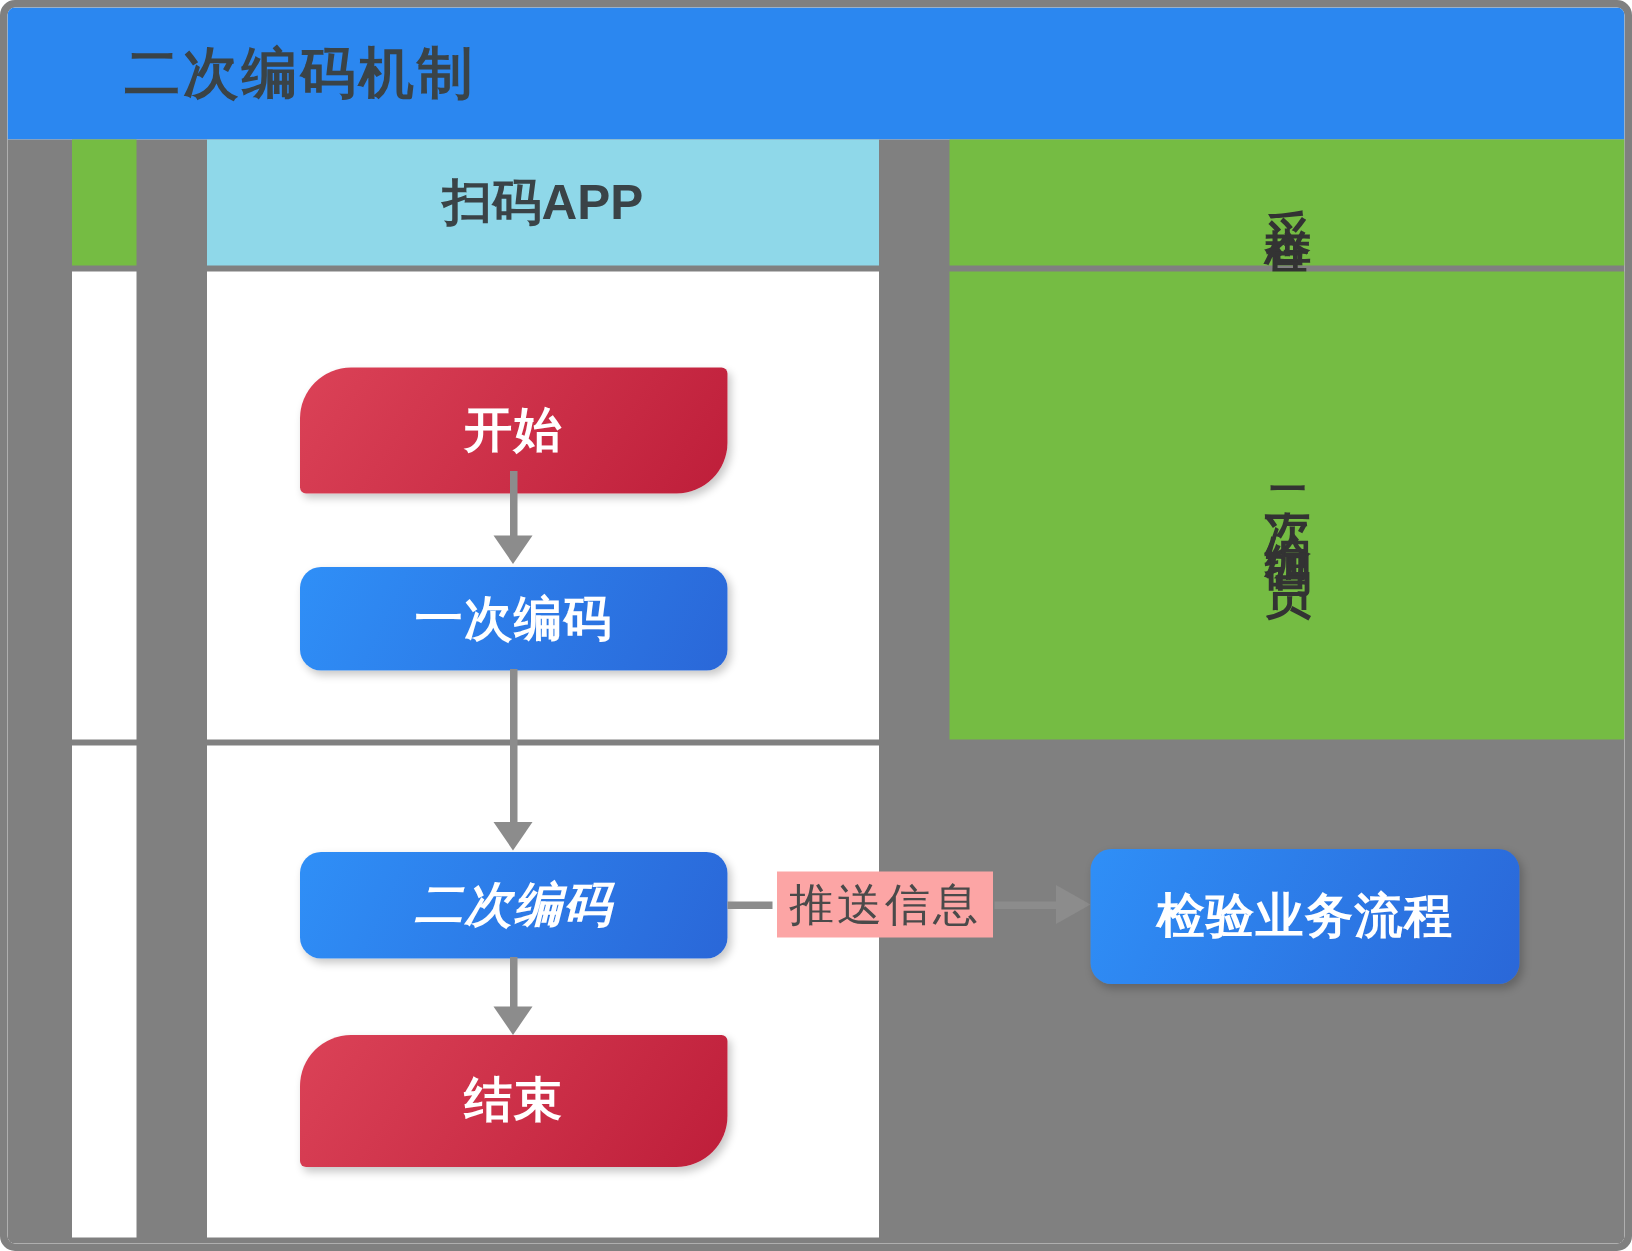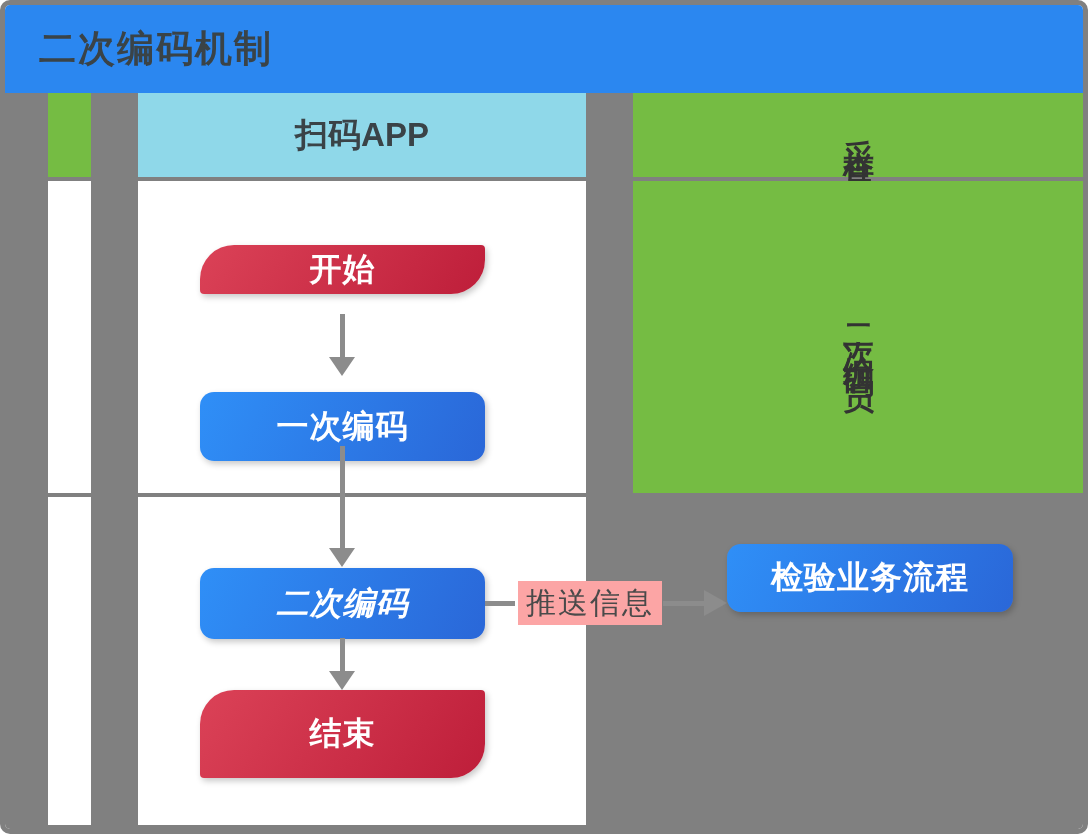--- a/index.html
+++ b/index.html
@@ -30,20 +30,21 @@
     background: #ffffff;
   }
   .title-bar {
     position: absolute; left: 0; top: 0; width: 1078px; height: 88px;
     background: var(--header-blue);
     display: flex; align-items: center; padding-left: 34px;
   }
   .title-bar .title {
     font-size: 37px; font-weight: bold; color: var(--title-text);
     letter-spacing: 2px;
+    margin-left: 44px;
   }
   .grid {
     position: absolute; left: 0; top: 88px; width: 1078px; height: 736px;
     display: grid;
     grid-template-columns: 86px 491px 493px;
     grid-template-rows: 84px 312px 328px;
     gap: 4px;
     background: var(--border-gray);
   }
   .cell { position: relative; margin-left: 43px; }
@@ -70,25 +71,25 @@
     box-shadow: 2px 3px 6px rgba(0,0,0,0.22);
   }
   .node.red {
     background: linear-gradient(125deg, var(--node-red-a) 0%, var(--node-red-b) 100%);
     border-radius: 34px 4px 34px 4px;
   }
   .node.blue {
     background: linear-gradient(115deg, var(--node-blue-a) 0%, var(--node-blue-b) 100%);
     border-radius: 14px;
   }
-  .node-start { left: 200px; top: 245px; width: 285px; height: 49px; }
-  .node-first { left: 200px; top: 392px; width: 285px; height: 69px; }
+  .node-start { left: 200px; top: 245px; width: 285px; height: 84px; }
+  .node-first { left: 200px; top: 378px; width: 285px; height: 69px; }
   .node-second { left: 200px; top: 568px; width: 285px; height: 71px; font-style: italic; }
   .node-end { left: 200px; top: 690px; width: 285px; height: 88px; }
-  .node-lims { left: 727px; top: 544px; width: 286px; height: 68px; }
+  .node-lims { left: 727px; top: 566px; width: 286px; height: 90px; }
   .vline { position: absolute; width: 5px; background: var(--connector-gray); }
   .vline.l1 { left: 340px; top: 314px; height: 44px; }
   .vline.l2 { left: 340px; top: 446px; height: 103px; }
   .vline.l3 { left: 340px; top: 638px; height: 34px; }
   .hline { position: absolute; height: 5px; background: var(--connector-gray); }
   .hline.h1 { left: 485px; top: 601px; width: 30px; }
   .hline.h2 { left: 663px; top: 601px; width: 42px; }
   .arrow-down {
     position: absolute; width: 0; height: 0;
     border-left: 13px solid transparent;

